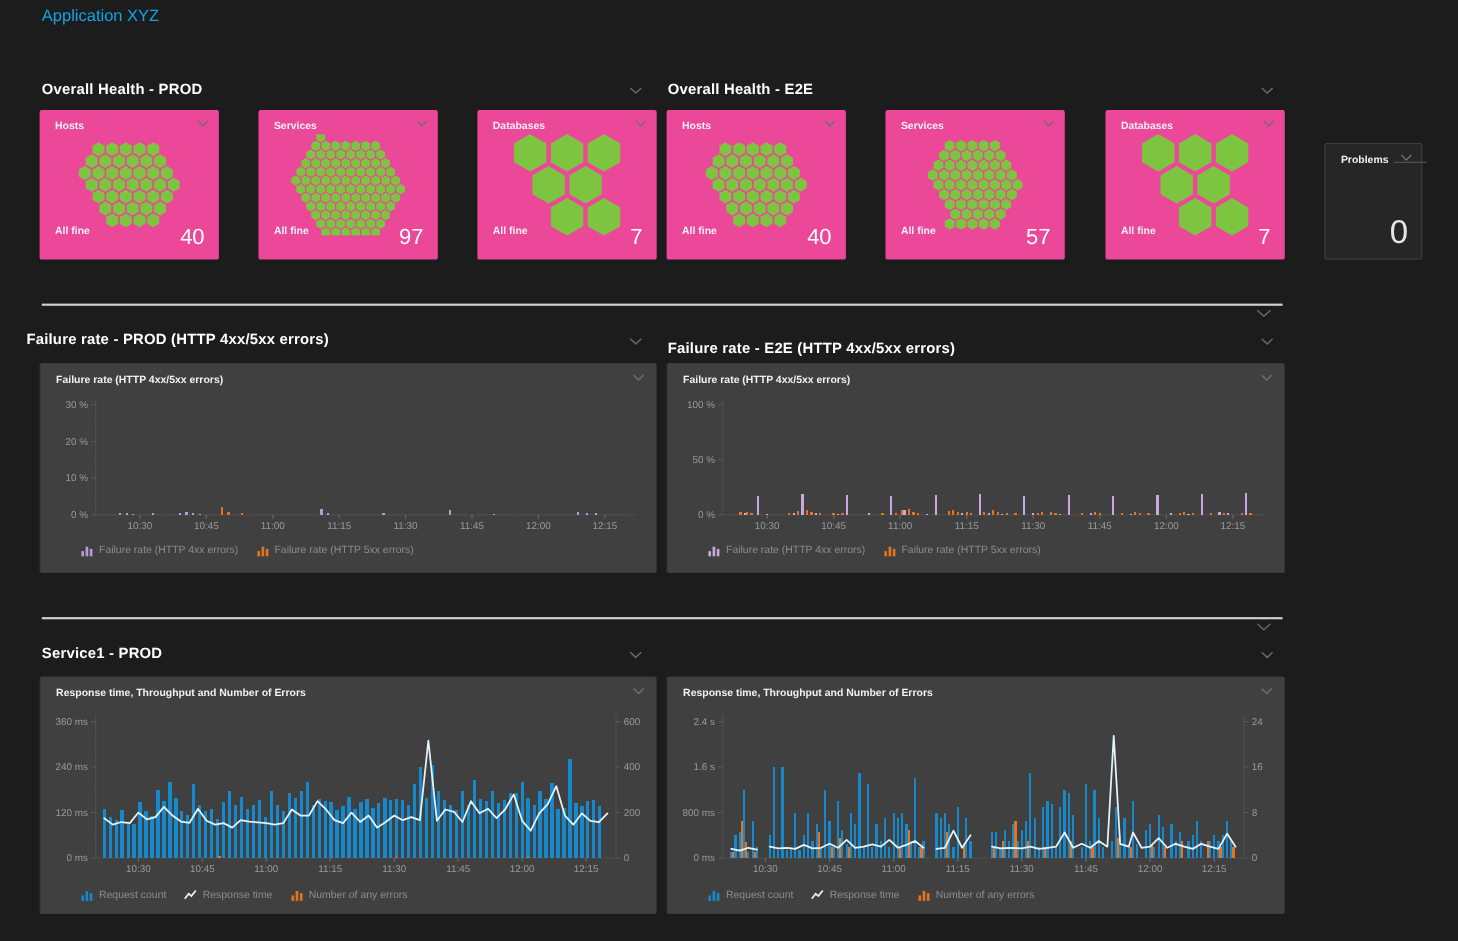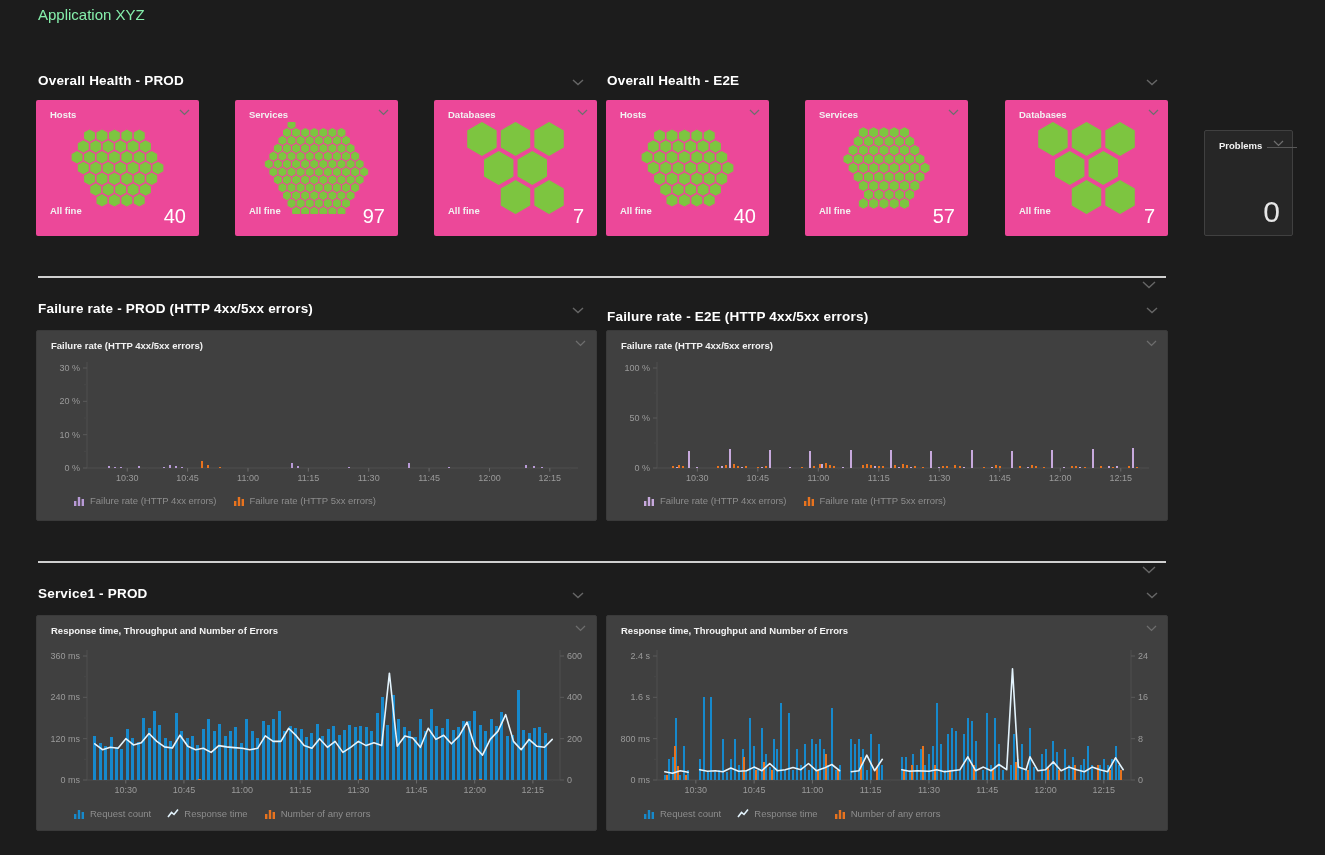--- a/index.html
+++ b/index.html
@@ -1,19 +1,19 @@
 <!DOCTYPE html>
 <html><head>
 <meta charset="utf-8">
 <style>
   html,body{margin:0;padding:0;}
   body{width:1325px;height:855px;background:#1c1c1c;position:relative;overflow:hidden;
        font-family:"Liberation Sans","DejaVu Sans",sans-serif;color:#fff;}
   .abs{position:absolute;}
-  .page-title{left:38px;top:6px;font-size:15px;color:#86efac;}
+  .page-title{left:38px;top:6px;font-size:15px;color:#0ea5e9;}
   .section-header{font-size:13.5px;font-weight:bold;color:#fff;letter-spacing:.2px;}
   .divider{height:2px;background:#cfcfcf;}
   .tile{background:#ec4899;border-radius:2px;}
   .chart-tile{background:#404040;border:1px solid #3a3a3a;border-radius:2px;box-sizing:border-box;}
   .tile-title{position:absolute;left:14px;top:9px;font-size:9.5px;font-weight:bold;color:#f2f2f2;}
   .tile-chev{position:absolute;top:9px;}
   .allfine{position:absolute;left:14px;bottom:20px;font-size:9.5px;font-weight:bold;color:#f2f2f2;}
   .count{position:absolute;right:13px;bottom:8px;font-size:20px;color:#fff;}
   .problems-tile{background:#262626;border:1px solid #404040;border-radius:2px;box-sizing:border-box;}
   .problems-count{position:absolute;right:12px;bottom:6px;font-size:30px;font-weight:300;color:#e6e6e6;}
@@ -355,21 +355,21 @@
       <path d="M1 1 L5.5 5.4 L10 1" fill="none" stroke="#6e6e6e" stroke-width="1.3"></path>
     </svg>
   <div class="problems-count">0</div>
 </div>
 
 <div class="abs divider" style="left:38px;top:276px;width:1128px;"></div>
 <svg class="abs" style="left:1142px;top:281px;" width="14" height="8" viewBox="0 0 14 8">
     <path d="M1 1 L7 6.5 L13 1" fill="none" stroke="#666" stroke-width="1.4"></path>
   </svg>
 
-<div class="abs section-header" style="left:38px;top:301px;">Failure rate - PROD (HTTP 4xx/5xx errors)</div>
+<div class="abs section-header" style="left:24px;top:301px;">Failure rate - PROD (HTTP 4xx/5xx errors)</div>
 <svg class="abs" style="left:572px;top:307px;" width="12" height="7" viewBox="0 0 12 7">
     <path d="M1 1 L6 5.6 L11 1" fill="none" stroke="#666" stroke-width="1.4"></path>
   </svg>
 <div class="abs section-header" style="left:607px;top:309px;">Failure rate - E2E (HTTP 4xx/5xx errors)</div>
 <svg class="abs" style="left:1146px;top:307px;" width="12" height="7" viewBox="0 0 12 7">
     <path d="M1 1 L6 5.6 L11 1" fill="none" stroke="#666" stroke-width="1.4"></path>
   </svg>
 
 <div class="abs divider" style="left:38px;top:561px;width:1128px;"></div>
 <svg class="abs" style="left:1142px;top:566px;" width="14" height="8" viewBox="0 0 14 8">

